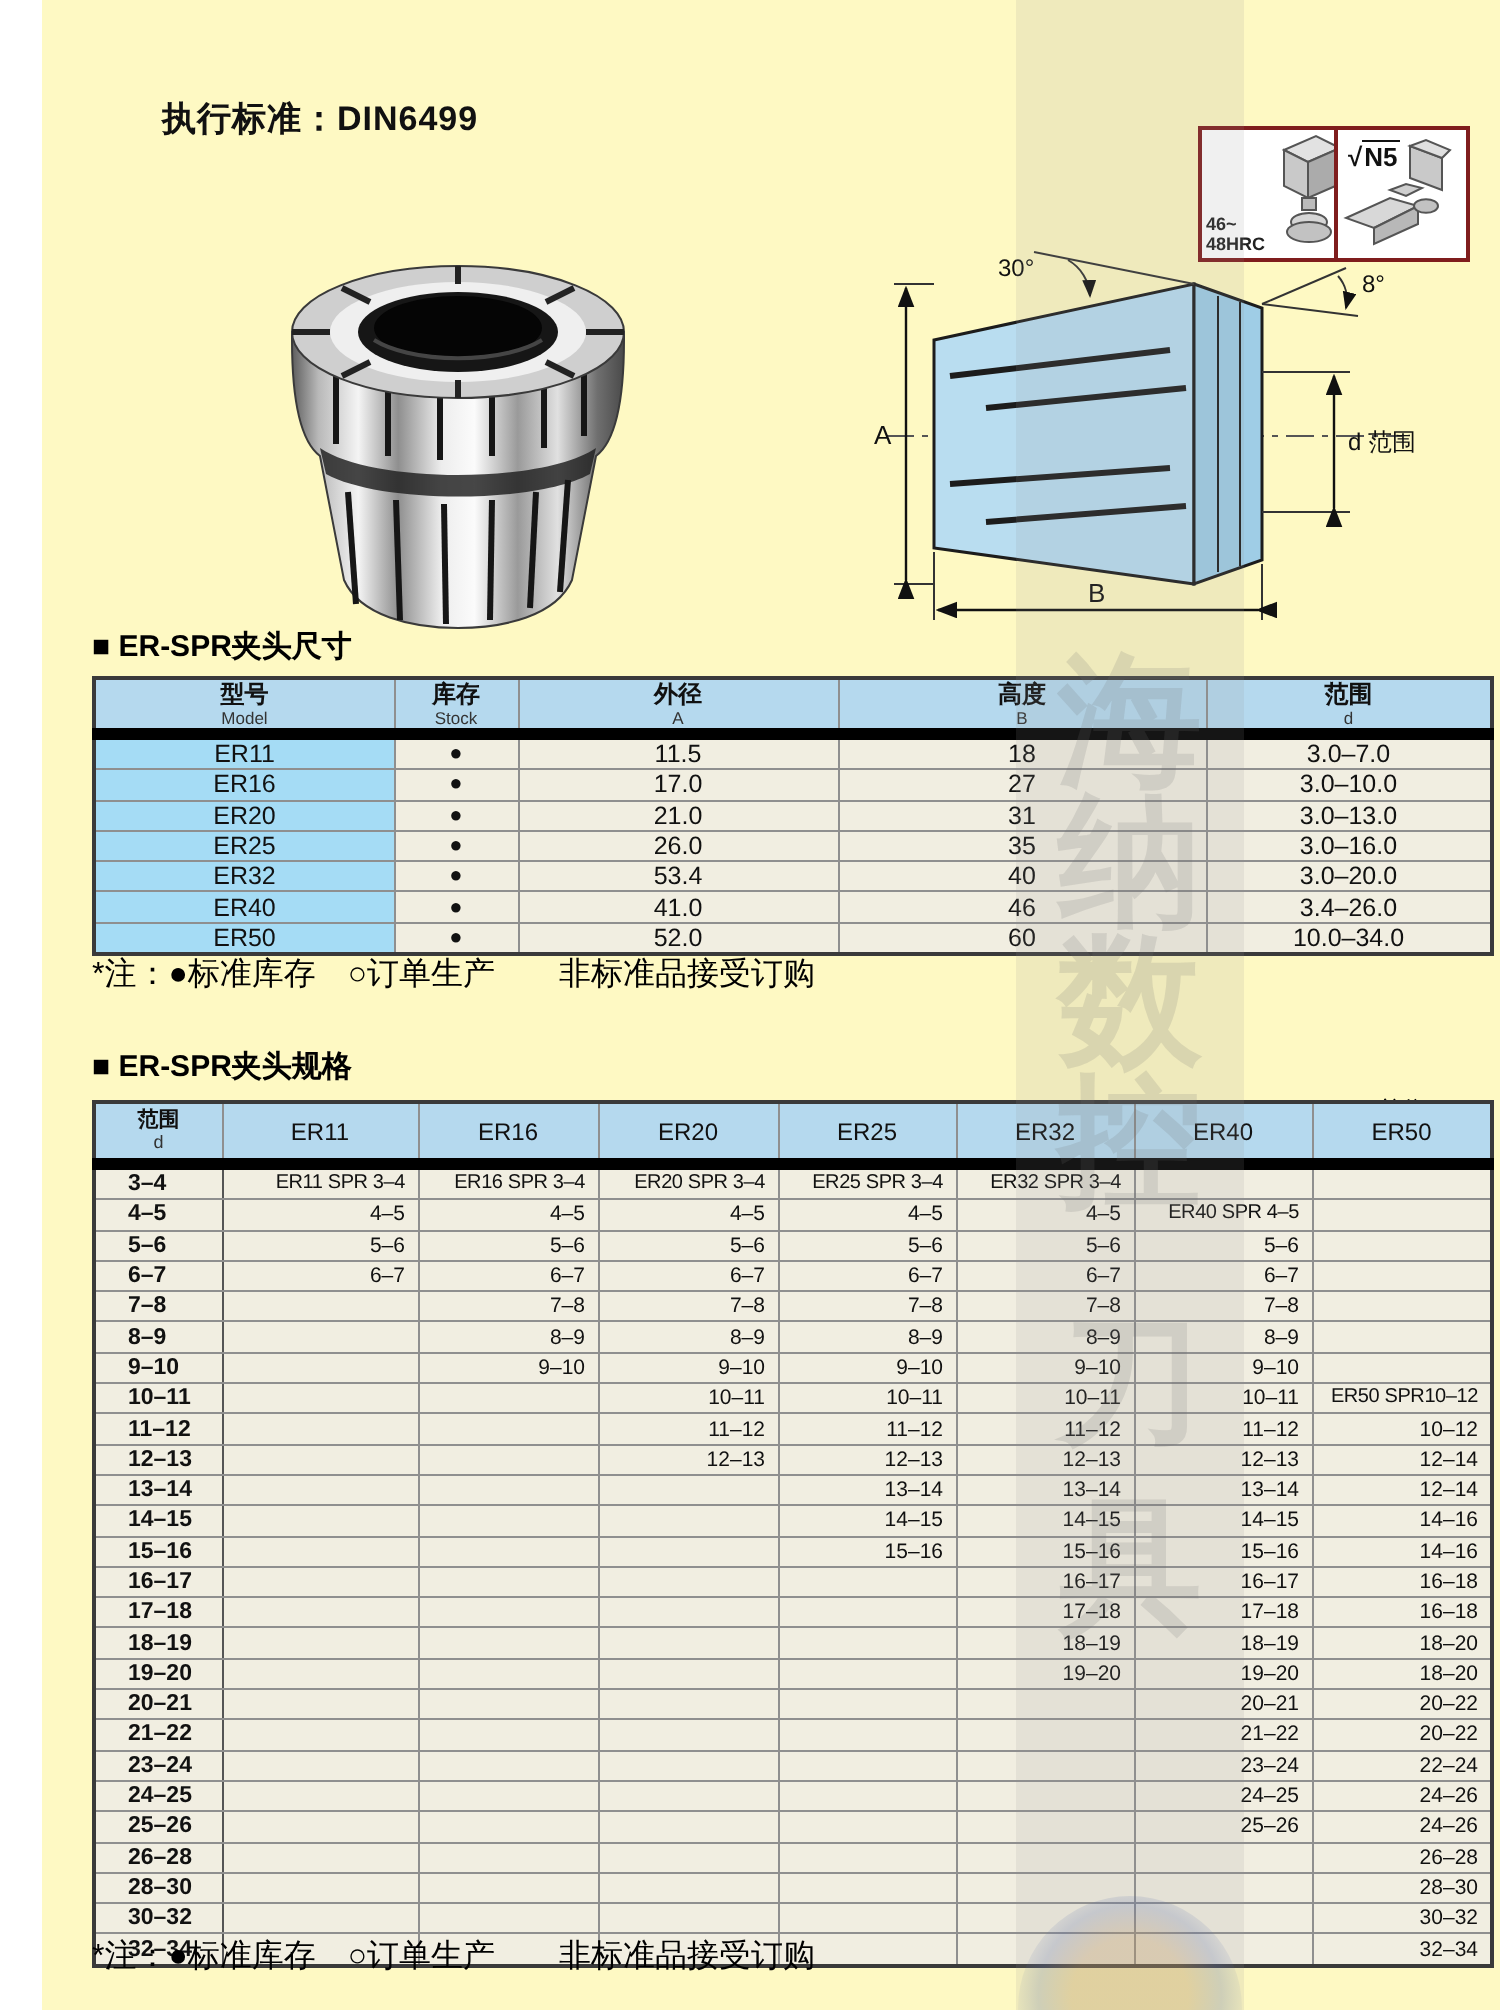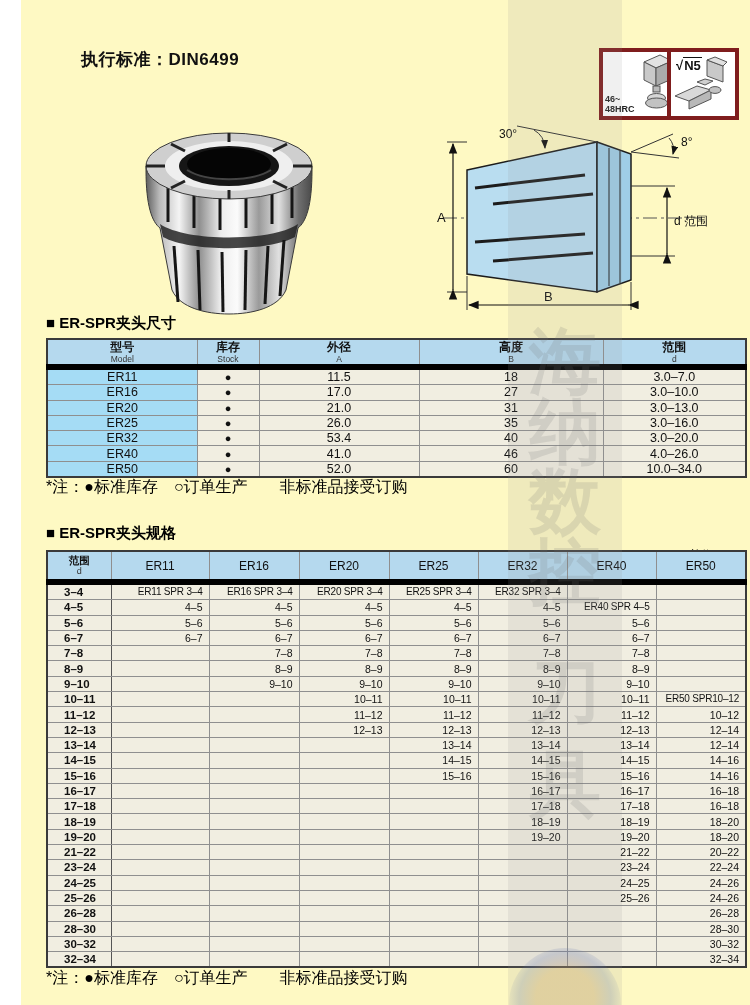--- a/index.html
+++ b/index.html
@@ -7,21 +7,21 @@
         font-family:Liberation Sans, sans-serif;color:#111;margin-left:21px;}
 
   
   .std-title{position:absolute;left:60px;top:48px;font-size:17px;font-weight:bold;letter-spacing:.5px;}
   .runout-box{position:absolute;left:61px;top:78px;width:118px;height:26px;border:2px solid #222;
               display:flex;align-items:stretch;background:#fff;}
   .runout-sym{width:36px;border-right:2px solid #222;display:flex;align-items:center;justify-content:center;}
   .runout-val{flex:1;display:flex;align-items:center;justify-content:center;font-size:16px;font-weight:bold;}
 
   
-  .req-box{position:absolute;top:48px;width:64px;height:64px;border:4px solid #7f1d1d;background:#fff;}
+  .req-box{position:absolute;top:63px;width:64px;height:64px;border:2px solid #7f1d1d;background:#fff;}
   .req-box.b1{left:578px;padding-left:17px;} .req-box.b2{left:646px;}
   .req-label{position:absolute;left:2px;bottom:2px;font-size:9px;font-weight:bold;line-height:10px;color:#222;}
   .sqrt-label{position:absolute;left:5px;top:6px;font-size:13px;font-weight:bold;color:#111;}
   .sqrt-label .over{border-top:1.6px solid #111;padding:0 1px;}
 
   
   .sec-title{position:absolute;font-size:15px;font-weight:bold;color:#000;}
   .unit{position:absolute;font-size:12px;color:#000;}
   .note{position:absolute;font-size:16px;color:#000;}
 
@@ -259,21 +259,21 @@
           <td class="stock">●</td>
           <td class="a">53.4</td>
           <td class="b">40</td>
           <td class="range">3.0–20.0</td>
         </tr>
         <tr>
           <td class="model">ER40</td>
           <td class="stock">●</td>
           <td class="a">41.0</td>
           <td class="b">46</td>
-          <td class="range">4.0–26.0</td>
+          <td class="range">3.4–26.0</td>
         </tr>
         <tr>
           <td class="model">ER50</td>
           <td class="stock">●</td>
           <td class="a">52.0</td>
           <td class="b">60</td>
           <td class="range">10.0–34.0</td>
         </tr>
       </tbody>
   </table>
@@ -472,20 +472,30 @@
           <td class="rng">19–20</td>
           <td class="val"></td>
           <td class="val"></td>
           <td class="val"></td>
           <td class="val"></td>
           <td class="val">19–20</td>
           <td class="val">19–20</td>
           <td class="val">18–20</td>
         </tr>
         <tr>
+          <td class="rng">20–21</td>
+          <td class="val"></td>
+          <td class="val"></td>
+          <td class="val"></td>
+          <td class="val"></td>
+          <td class="val"></td>
+          <td class="val">20–21</td>
+          <td class="val">20–22</td>
+        </tr>
+        <tr>
           <td class="rng">21–22</td>
           <td class="val"></td>
           <td class="val"></td>
           <td class="val"></td>
           <td class="val"></td>
           <td class="val"></td>
           <td class="val">21–22</td>
           <td class="val">20–22</td>
         </tr>
         <tr>

